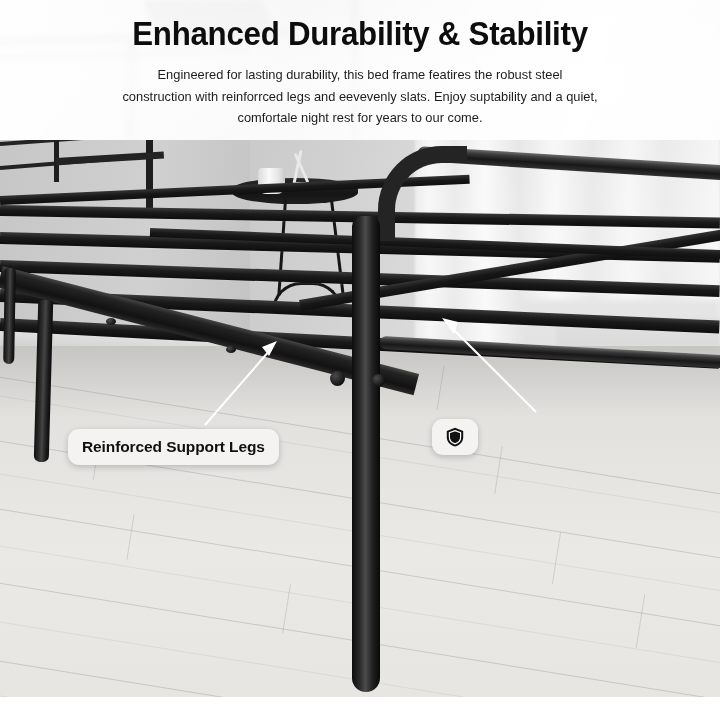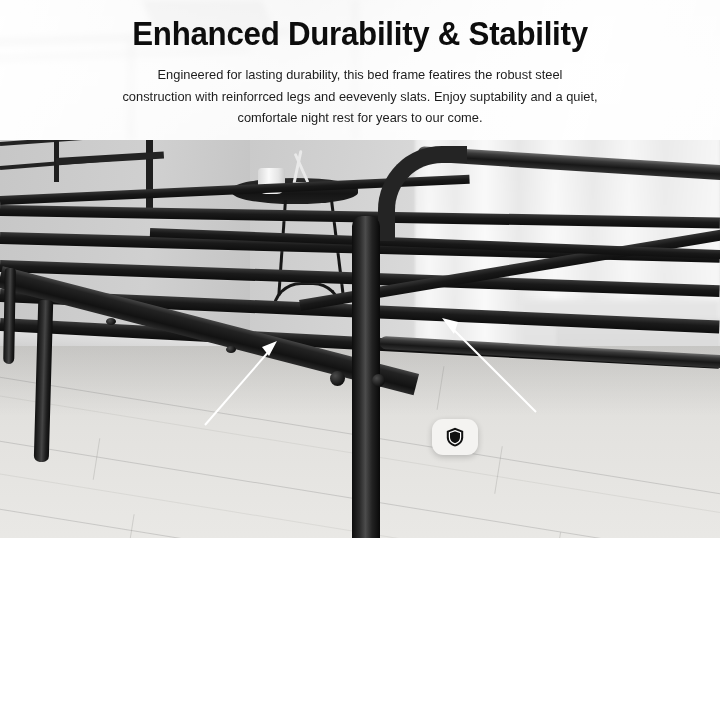--- a/index.html
+++ b/index.html
@@ -2,21 +2,21 @@
 <html><head>
 <meta charset="utf-8">
 <style>
   html,body{margin:0;padding:0;background:#fff;}
   body{
     font-family:"Liberation Sans", sans-serif;
     -webkit-font-smoothing:antialiased;
   }
   #stage{
     position:relative;
-    width:720px;height:538px;
+    width:720px;height:697px;
     overflow:hidden;
     background:#e9e9e9;
   }
 
   
   #photo{
     position:absolute;left:0;top:0;width:720px;height:720px;
     overflow:hidden;
     background:#d8d8d6;
   }
@@ -316,20 +316,23 @@
 
   <svg class="arrow" style="left:0;top:0;" width="720" height="720" viewBox="0 0 720 720">
     <line x1="205" y1="425" x2="270" y2="350" stroke="#ffffff" stroke-width="2"></line>
     <polygon points="277,341 262,347 269,356" fill="#ffffff"></polygon>
   </svg>
   <svg class="arrow" style="left:0;top:0;" width="720" height="720" viewBox="0 0 720 720">
     <line x1="536" y1="412" x2="450" y2="326" stroke="#ffffff" stroke-width="2"></line>
     <polygon points="442,318 454,334 458,322" fill="#ffffff"></polygon>
   </svg>
 
+  <div class="pill" id="pill-legs">
+    <span class="pill-label">Reinforced Support Legs</span>
+  </div>
 
   <div class="pill" id="pill-slats">
     <span style="display:flex;align-items:center;">
       <svg width="18" height="20" viewBox="0 0 18 20" aria-hidden="true">
         <path d="M9 0.8 L17.2 3.9 V10.2 C17.2 15 13.6 18.2 9 19.4 C4.4 18.2 0.8 15 0.8 10.2 V3.9 Z" fill="#111111"></path>
         <path d="M9 3.6 L14.6 5.7 V10.3 C14.6 13.6 12.2 15.9 9 16.9 C5.8 15.9 3.4 13.6 3.4 10.3 V5.7 Z" fill="none" stroke="#ffffff" stroke-width="1.2"></path>
       </svg>
     </span>
   </div>
 

